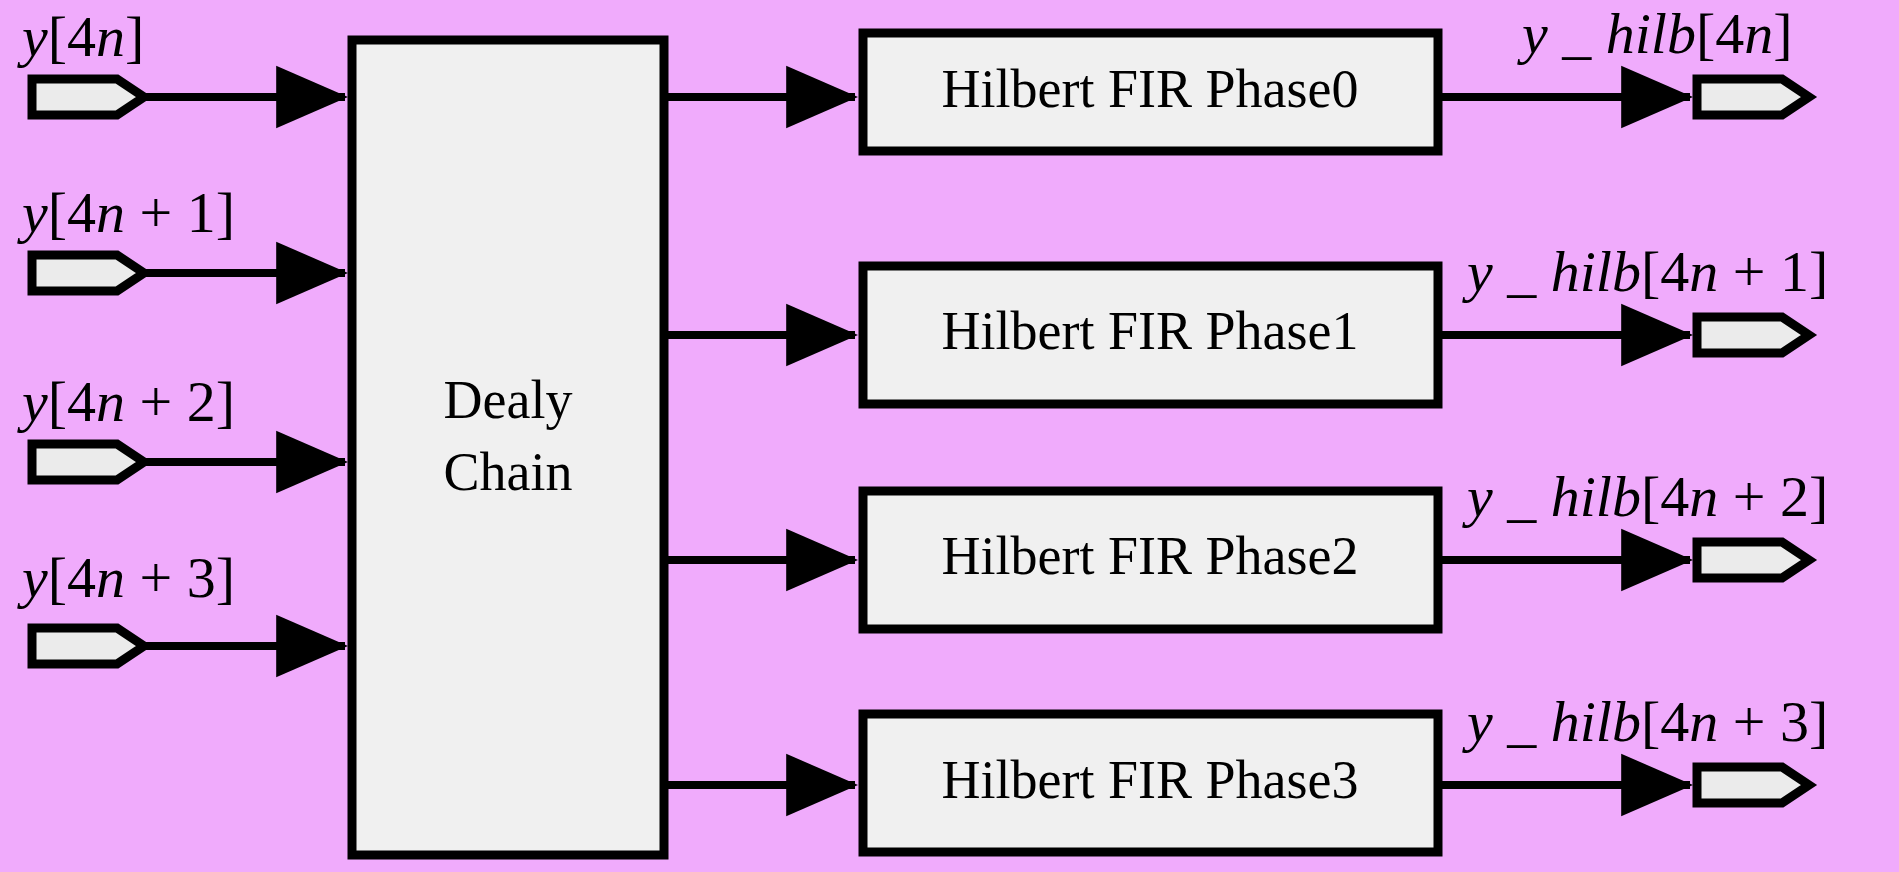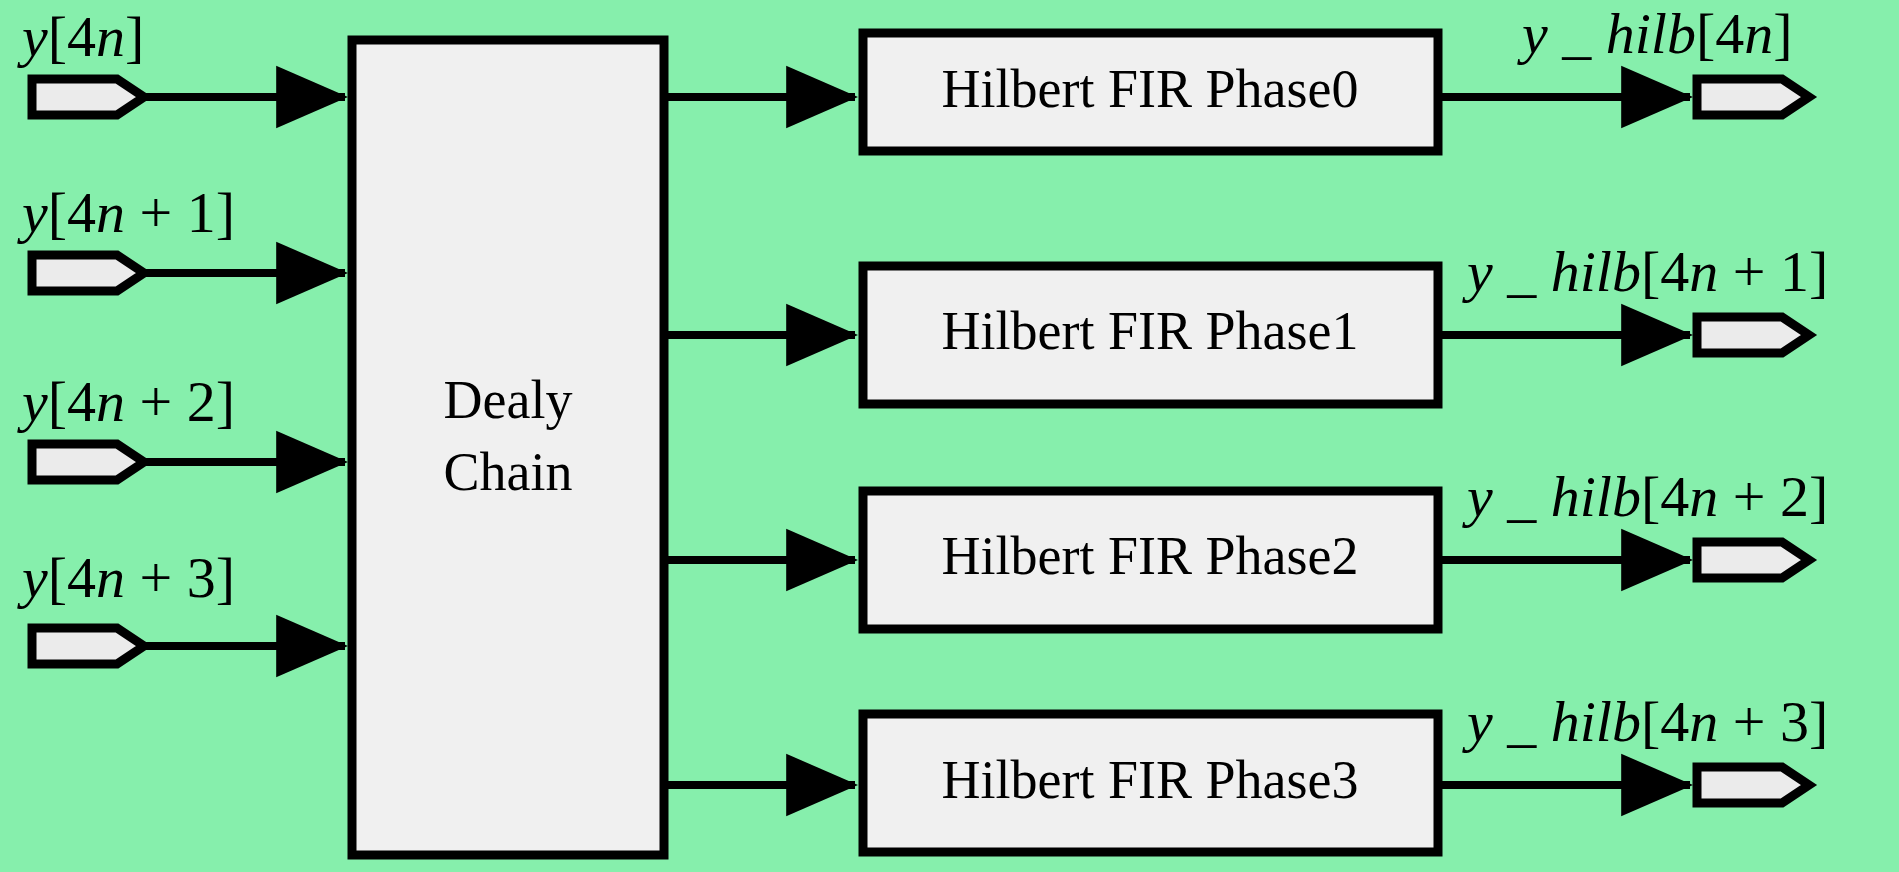--- a/index.html
+++ b/index.html
@@ -40,21 +40,21 @@
   .lbl-text .it {
     font-style: italic;
   }
   .lbl-text .up {
     font-style: normal;
   }
 </style>
 </head>
 <body>
 
-<div id="canvas" style="background: #86efac;">
+<div id="canvas" style="background: #f0abfc;">
   <svg id="diagram-svg" viewBox="0 0 1899 872" xmlns="http://www.w3.org/2000/svg">
 
     <defs>
       <marker id="arrowhead" markerWidth="9" markerHeight="9" refX="8.6" refY="4.5" orient="auto" markerUnits="strokeWidth">
         <path d="M 0 0.6 L 9 4.5 L 0 8.4 z" fill="#000000"></path>
       </marker>
     </defs>
 
     <text class="lbl-text" x="22" y="56"><tspan class="it">y</tspan><tspan class="up">[4</tspan><tspan class="it">n</tspan><tspan class="up">]</tspan></text>
     <text class="lbl-text" x="22" y="232"><tspan class="it">y</tspan><tspan class="up">[4</tspan><tspan class="it">n</tspan><tspan class="up"> + 1]</tspan></text>

